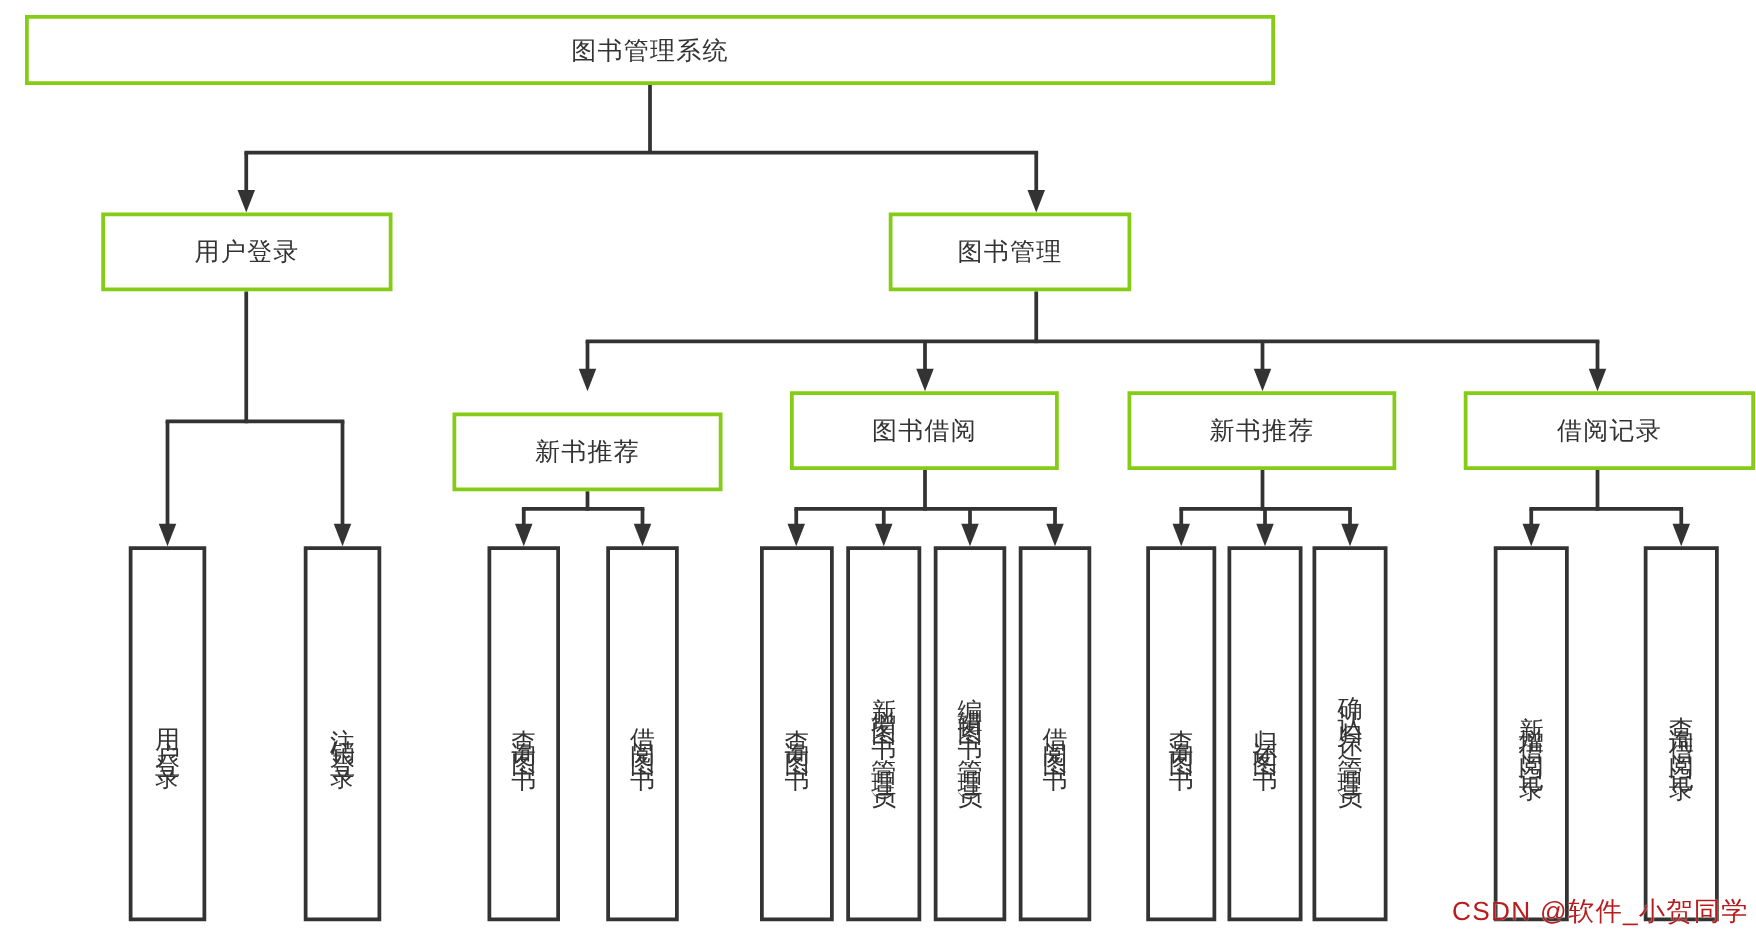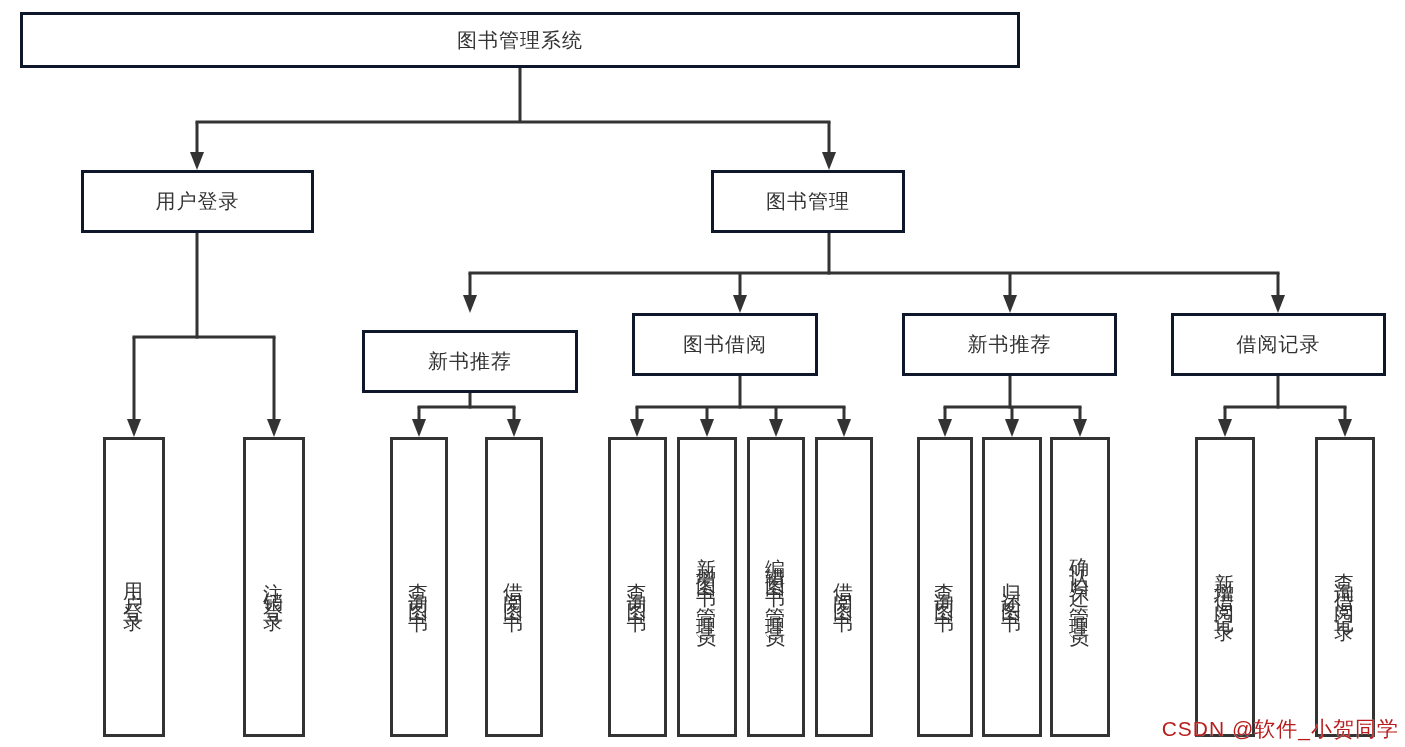--- a/index.html
+++ b/index.html
@@ -18,21 +18,21 @@
   }
   .connector-layer {
     position: absolute;
     left: 0; top: 0;
     width: 1405px; height: 747px;
     z-index: 1;
   }
   .node {
     position: absolute;
     box-sizing: border-box;
-    border: 3px solid #0f172a;
+    border: 3px solid #84cc16;
     background: #ffffff;
     display: flex;
     align-items: center;
     justify-content: center;
     z-index: 2;
   }
   .node .hlabel {
     font-size: 20px;
     letter-spacing: 1px;
     color: #333333;
@@ -156,27 +156,27 @@
   <div class="node" style="left:81px; top:170px; width:233px; height:63px;">
     <span class="hlabel">用户登录</span>
   </div>
   <div class="node" style="left:711px; top:170px; width:194px; height:63px;">
     <span class="hlabel">图书管理</span>
   </div>
 
   <div class="node" style="left:362px; top:330px; width:216px; height:63px;">
     <span class="hlabel">新书推荐</span>
   </div>
-  <div class="node" style="left:632px; top:313px; width:186px; height:63px;text-align:center;">
+  <div class="node" style="left:632px; top:313px; width:215px; height:63px;text-align:center;">
     <span class="hlabel">图书借阅</span>
   </div>
   <div class="node" style="left:902px; top:313px; width:215px; height:63px;">
     <span class="hlabel">新书推荐</span>
   </div>
-  <div class="node" style="left:1171px; top:313px; width:215px; height:63px;">
+  <div class="node" style="left:1171px; top:313px; width:233px; height:63px;">
     <span class="hlabel">借阅记录</span>
   </div>
 
   <div class="leaf" style="left:103px; width:62px;">
     <span class="vtext">用户登录</span>
   </div>
   <div class="leaf" style="left:243px; width:62px;">
     <span class="vtext">注销登录</span>
   </div>
 

